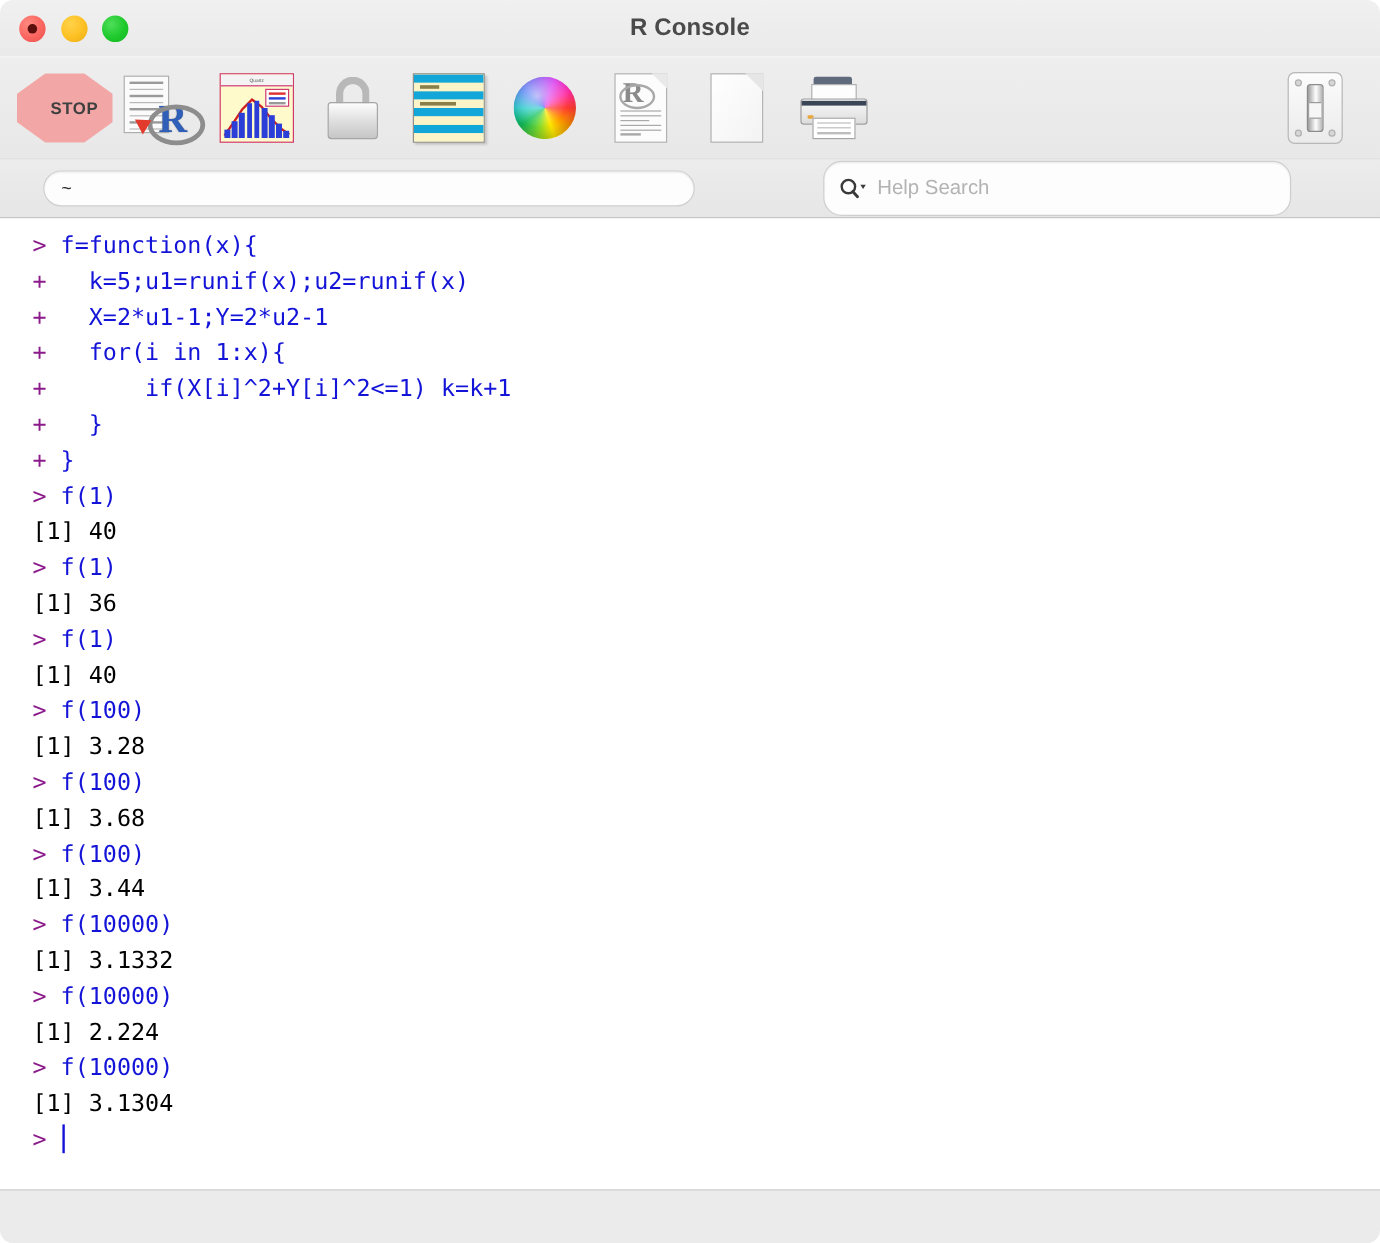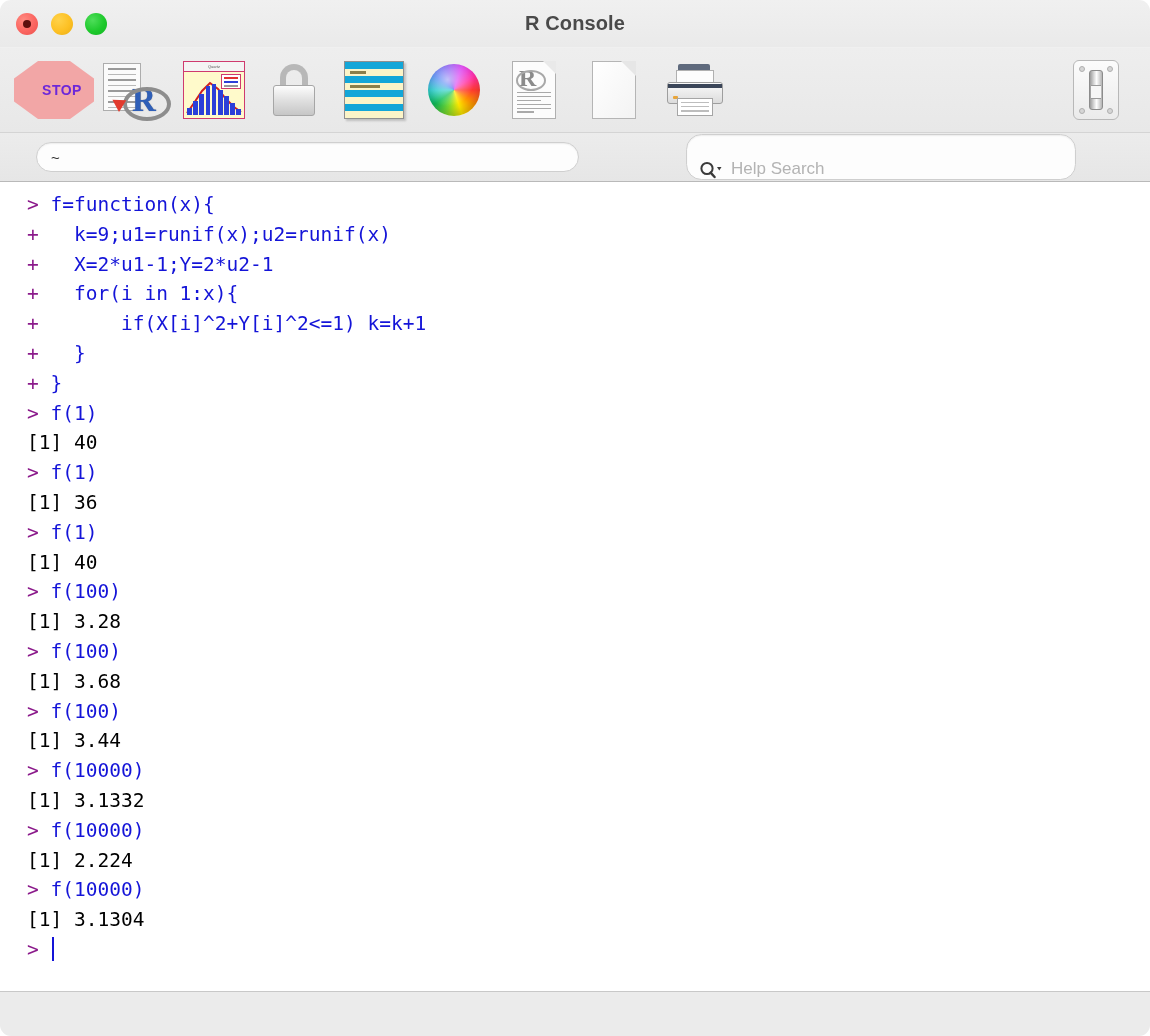--- a/index.html
+++ b/index.html
@@ -87,21 +87,21 @@
     flex: 0 0 auto;
   }
   .tb-spacer { flex: 1 1 auto; }
 
   
   .ic-stop {
     width: 74px; height: 58px;
     background: #f2a6a6;
     clip-path: polygon(30% 0,70% 0,100% 30%,100% 70%,70% 100%,30% 100%,0 70%,0 30%);
     display: flex; align-items: center; justify-content: center;
-    color: #6d28d9;
+    color: #404040;
     font-size: 14px;
     font-weight: bold;
     letter-spacing: 0.5px;
     padding-left: 16px;
   }
 
   
   .ic-rsource { position: relative; width: 62px; height: 58px; }
   .ic-rsource .page {
     position: absolute; left: 0; top: 2px;
@@ -413,21 +413,21 @@
   .help-search {
     position: absolute;
     left: 686px;
     width: 390px;
     height: 46px;
     background: #fdfdfd;
     border: 1px solid #cfcfcf;
     border-radius: 15.5px;
     box-shadow: inset 0 1px 1.5px rgba(0,0,0,0.07);
     display: flex;
-    align-items: flex-end;
+    align-items: center;
     padding: 0 10px 0 12px;
     box-sizing: border-box;
   }
   .help-search .mag {
     flex: 0 0 auto;
     display: flex;
     align-items: center;
     margin-right: 6px;
   }
   .help-search .ph {
@@ -630,21 +630,21 @@
       <span class="ph">Help Search</span>
     </div>
   </div>
 
   <div class="console">
     <div class="clipped-row">
       <span class="cl">- -</span>
     </div>
     <div id="console-lines">
         <div class="line"><span class="prompt">&gt; </span><span class="code">f=function(x){</span></div>
-        <div class="line"><span class="prompt">+ </span><span class="code">  k=9;u1=runif(x);u2=runif(x)</span></div>
+        <div class="line"><span class="prompt">+ </span><span class="code">  k=5;u1=runif(x);u2=runif(x)</span></div>
         <div class="line"><span class="prompt">+ </span><span class="code">  X=2*u1-1;Y=2*u2-1</span></div>
         <div class="line"><span class="prompt">+ </span><span class="code">  for(i in 1:x){</span></div>
         <div class="line"><span class="prompt">+ </span><span class="code">      if(X[i]^2+Y[i]^2&lt;=1) k=k+1</span></div>
         <div class="line"><span class="prompt">+ </span><span class="code">  }</span></div>
         <div class="line"><span class="prompt">+ </span><span class="code">}</span></div>
         <div class="line"><span class="prompt">&gt; </span><span class="code">f(1)</span></div>
         <div class="line"><span class="out">[1] 40</span></div>
         <div class="line"><span class="prompt">&gt; </span><span class="code">f(1)</span></div>
         <div class="line"><span class="out">[1] 36</span></div>
         <div class="line"><span class="prompt">&gt; </span><span class="code">f(1)</span></div>

